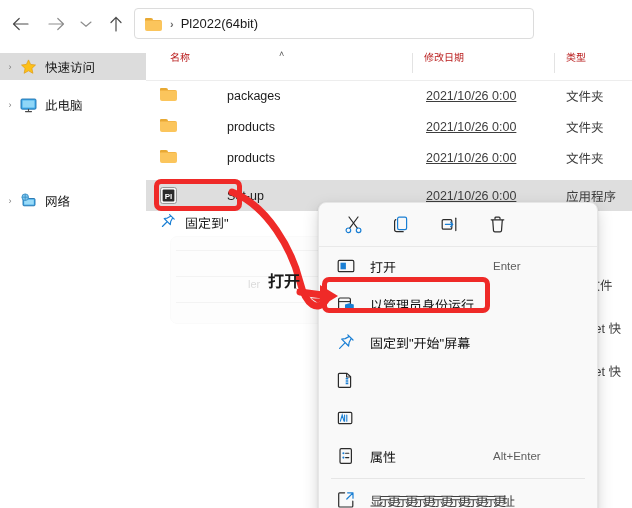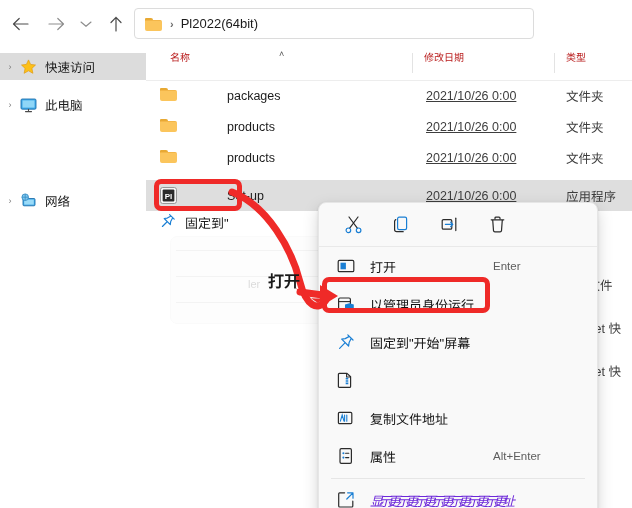--- a/index.html
+++ b/index.html
@@ -255,24 +255,23 @@
     font-size: 11.5px;
     color: #5d5d5d;
   }
   .ctx-sep {
     height: 1px;
     background: #e6e6e6;
     margin: 3px 12px;
   }
   .ctx-last-label {
     font-size: 13px;
-    color: #6d28d9;
+    color: #404040;
     letter-spacing: -4.2px;
     white-space: nowrap;
-    font-style: italic;
   }
 
   
   .hl {
     position: absolute;
     border: 5px solid #ef2a28;
     border-radius: 7px;
     box-sizing: border-box;
     pointer-events: none;
   }
@@ -510,21 +509,20 @@
     </span>
   </div>
 
   <div class="ctx-item">
     <span class="ctx-item-icon">
       <svg width="18" height="16" viewBox="0 0 18 16" fill="none" aria-hidden="true">
         <rect x="1.4" y="2.4" width="13.4" height="11.2" rx="1.2" stroke="#2b2b2b" stroke-width="1.2"></rect>
         <path d="M3.4 11.2 L5.2 5 L7 11.2 M7.6 5 V11.2 M9.8 11.2 V5" stroke="#1a7fd4" stroke-width="1.1" stroke-linecap="round"></path>
       </svg>
     </span>
-    <span class="ctx-item-label">复制文件地址</span>
   </div>
 
   <div class="ctx-item">
     <span class="ctx-item-icon">
       <svg width="18" height="18" viewBox="0 0 18 18" fill="none" aria-hidden="true">
         <rect x="3" y="1.6" width="11.4" height="14.8" rx="1.3" stroke="#2b2b2b" stroke-width="1.2"></rect>
         <circle cx="6.4" cy="6.2" r="1.05" fill="#1a7fd4"></circle>
         <circle cx="6.4" cy="10.6" r="1.05" fill="#1a7fd4"></circle>
         <path d="M8.6 6.2 H11.8 M8.6 10.6 H11.8" stroke="#2b2b2b" stroke-width="1.1" stroke-linecap="round"></path>
       </svg>

